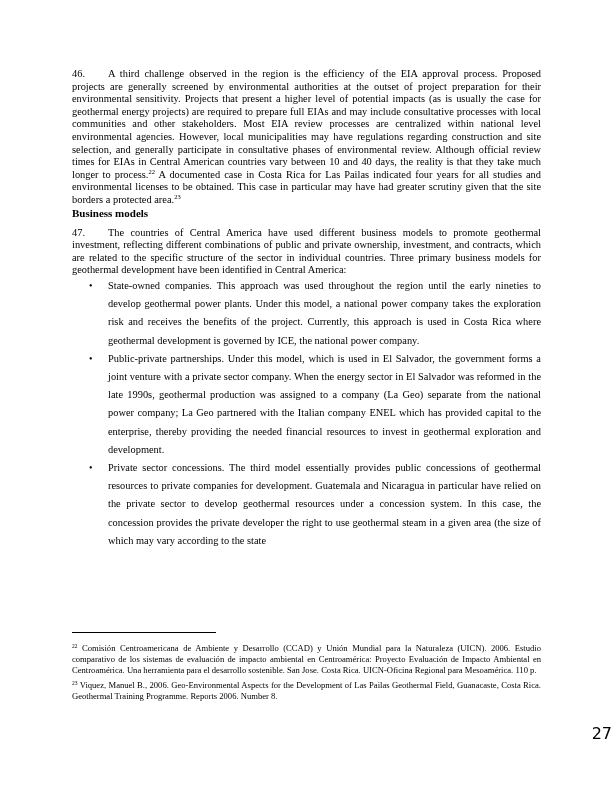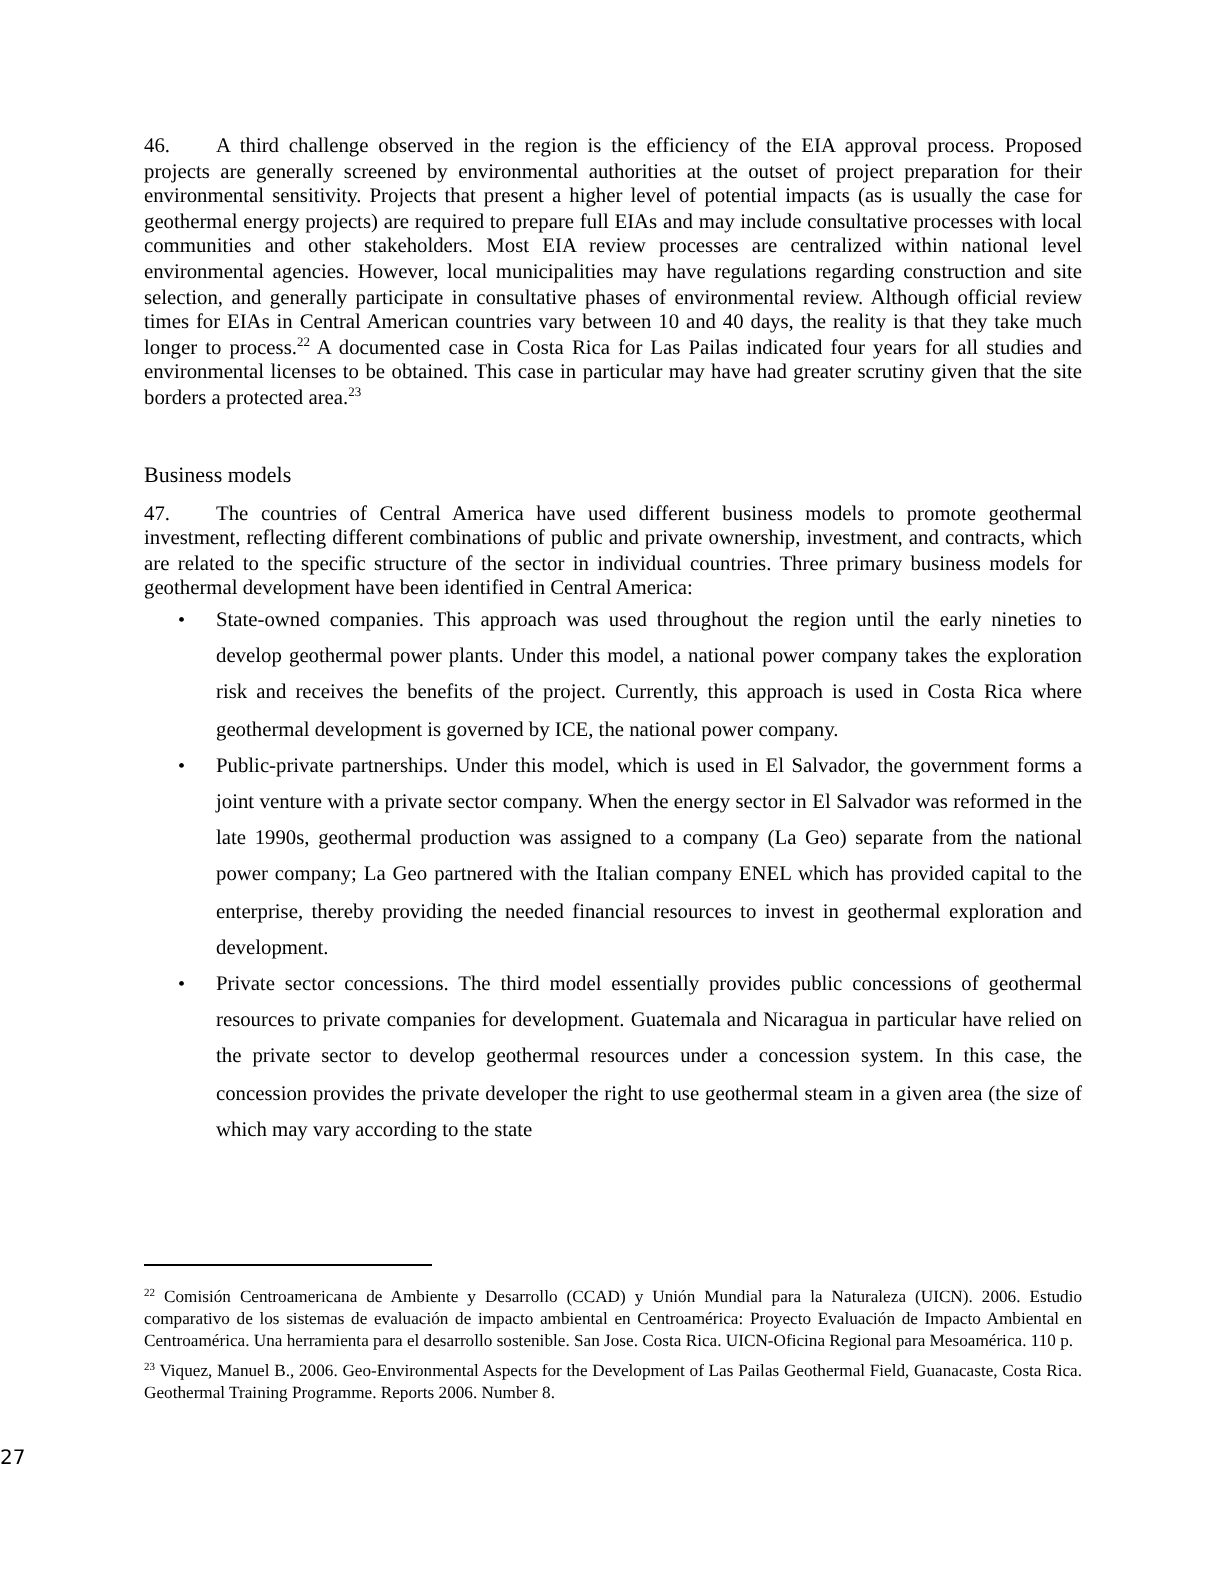--- a/index.html
+++ b/index.html
@@ -9,21 +9,21 @@
   }
   .page { position: absolute; left: 72px; top: 68px; width: 469px; }
   p, .li-text { margin: 0; }
   .para {
     font-size: 10.4px; line-height: 12.6px; text-align: justify;
     text-align-last: left;
   }
   .pnum { display: inline-block; width: 36px; }
   sup { font-size: 6.5px; line-height: 0; vertical-align: 4px; }
   .heading {
-    font-weight: normal; font-size: 11px; margin-top: 25px; margin-bottom: 8px;
+    font-weight: bold; font-size: 11px; margin-bottom: 8px;
   }
   ul.bullets { list-style: none; margin: 0; padding: 0; }
   ul.bullets li {
     position: relative; padding-left: 36px;
     font-size: 10.4px; line-height: 18.2px; text-align: justify; text-align-last: left;
   }
   ul.bullets li .bullet {
     position: absolute; left: 17px; top: 0; font-size: 10px;
   }
   .lead { font-weight: normal; }
@@ -31,22 +31,22 @@
     position: absolute; left: 72px; top: 632px; width: 144px; height: 0;
     border-top: 0.8px solid #000;
   }
   .footnotes { position: absolute; left: 72px; top: 643px; width: 469px; }
   .fn {
     font-size: 8.6px; line-height: 10.8px; text-align: justify; text-align-last: left;
     margin-bottom: 5px;
   }
   .fn sup { font-size: 5.5px; vertical-align: 3px; }
   .page-number {
-    position: absolute; left: 0; width: 612px; top: 724px; text-align: left;
-    font-family: "DejaVu Sans", sans-serif; font-size: 10px;
+    position: absolute; left: 0; width: 612px; top: 724px; text-align: right;
+    font-family: "DejaVu Sans", sans-serif; font-size: 16px;
   }
 </style>
 </head>
 <body>
 
 <div class="page">
   <p class="para"><span class="pnum">46.</span><span>A third challenge observed in the region is the efficiency of the EIA approval process. Proposed projects are generally screened by environmental authorities at the outset of project preparation for their environmental sensitivity. Projects that present a higher level of potential impacts (as is usually the case for geothermal energy projects) are required to prepare full EIAs and may include consultative processes with local communities and other stakeholders. Most EIA review processes are centralized within national level environmental agencies. However, local municipalities may have regulations regarding construction and site selection, and generally participate in consultative phases of environmental review. Although official review times for EIAs in Central American countries vary between 10 and 40 days, the reality is that they take much longer to process.</span><sup>22</sup><span> A documented case in Costa Rica for Las Pailas indicated four years for all studies and environmental licenses to be obtained. This case in particular may have had greater scrutiny given that the site borders a protected area.</span><sup>23</sup></p>
 
   <p class="heading">Business models</p>
 

